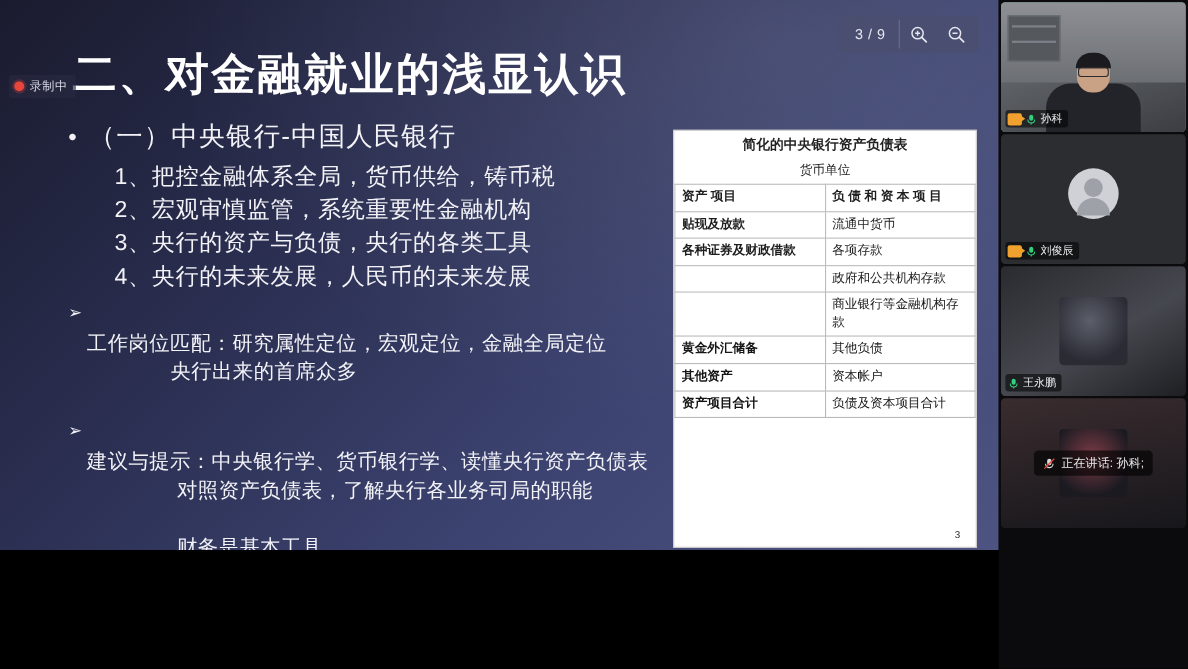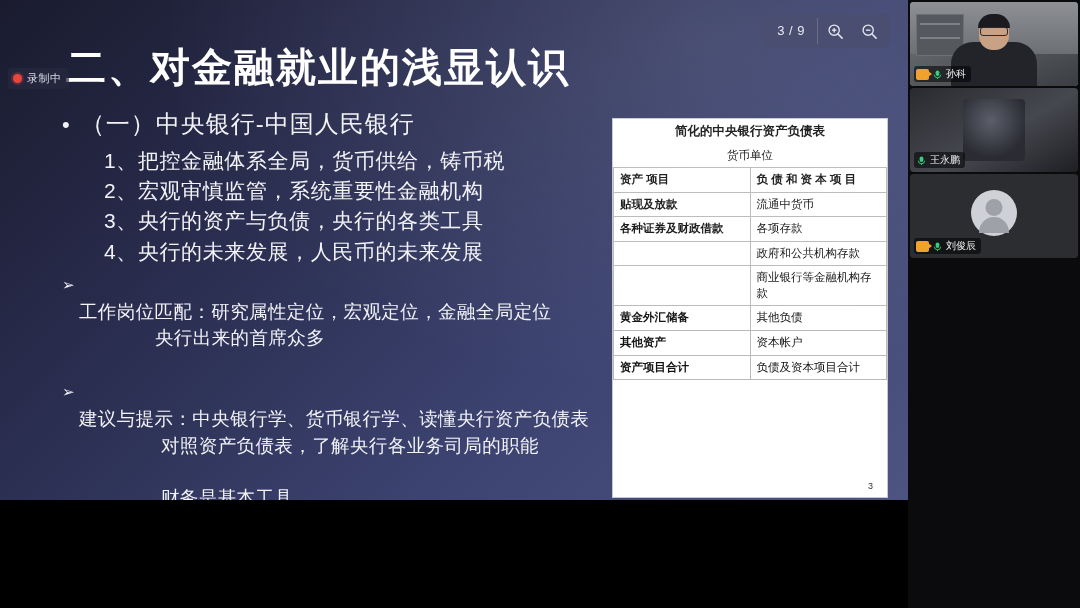--- a/index.html
+++ b/index.html
@@ -213,21 +213,21 @@
     background: #0b0b0d;
     display: flex;
     flex-direction: column;
     gap: 2px;
     padding: 2px;
     box-sizing: border-box;
   }
   .tile {
     position: relative;
     width: 100%;
-    height: 84px;
+    height: 118px;
     border-radius: 4px;
     overflow: hidden;
     background: #1c1c20;
   }
   .tile.active { box-shadow: inset 0 0 0 2px #35d07f; }
   .tile-bg { position: absolute; inset: 0; }
 
   .bg-1 { background: linear-gradient(160deg,#7d7f84 0%, #5f6367 40%, #3b3d42 100%); }
   .bg-2 { background: linear-gradient(150deg,#2a2b30 0%, #46484f 55%, #1e1f23 100%); }
   .bg-3 { background: #2c2d31; }
@@ -470,45 +470,58 @@
         <svg class="mic-ico" viewBox="0 0 12 12">
             <rect x="4" y="1.5" width="4" height="6" rx="2" fill="#35d07f"></rect>
             <path d="M2.6 6.2a3.4 3.4 0 0 0 6.8 0" stroke="#35d07f" stroke-width="1" fill="none"></path>
             <line x1="6" y1="9.4" x2="6" y2="11" stroke="#35d07f" stroke-width="1"></line>
           </svg>
         <span class="name">孙科</span>
       </div>
     </div>
 
     <div class="tile">
-      <div class="tile-bg bg-2">
-        <div class="anime-av"></div>
-      </div>
-      <div class="tile-label">
-        <svg class="mic-ico" viewBox="0 0 12 12">
-            <rect x="4" y="1.5" width="4" height="6" rx="2" fill="#35d07f"></rect>
-            <path d="M2.6 6.2a3.4 3.4 0 0 0 6.8 0" stroke="#35d07f" stroke-width="1" fill="none"></path>
-            <line x1="6" y1="9.4" x2="6" y2="11" stroke="#35d07f" stroke-width="1"></line>
-          </svg>
-        <span class="name">王永鹏</span>
-      </div>
-    </div>
-
-    <div class="tile">
       <div class="tile-bg bg-3">
         <div class="avatar-circle"></div>
       </div>
       <div class="tile-label">
         <span class="vid-ico"></span>
         <svg class="mic-ico" viewBox="0 0 12 12">
             <rect x="4" y="1.5" width="4" height="6" rx="2" fill="#35d07f"></rect>
             <path d="M2.6 6.2a3.4 3.4 0 0 0 6.8 0" stroke="#35d07f" stroke-width="1" fill="none"></path>
             <line x1="6" y1="9.4" x2="6" y2="11" stroke="#35d07f" stroke-width="1"></line>
           </svg>
         <span class="name">刘俊辰</span>
       </div>
     </div>
 
-
+    <div class="tile">
+      <div class="tile-bg bg-2">
+        <div class="anime-av"></div>
+      </div>
+      <div class="tile-label">
+        <svg class="mic-ico" viewBox="0 0 12 12">
+            <rect x="4" y="1.5" width="4" height="6" rx="2" fill="#35d07f"></rect>
+            <path d="M2.6 6.2a3.4 3.4 0 0 0 6.8 0" stroke="#35d07f" stroke-width="1" fill="none"></path>
+            <line x1="6" y1="9.4" x2="6" y2="11" stroke="#35d07f" stroke-width="1"></line>
+          </svg>
+        <span class="name">王永鹏</span>
+      </div>
+    </div>
+
+
+    <div class="tile">
+      <div class="tile-bg bg-5">
+        <div class="anime-av a5"></div>
+      </div>
+      <div class="speaking-bar">
+        <svg class="mute-ico" viewBox="0 0 12 12">
+            <rect x="4" y="1.5" width="4" height="6" rx="2" fill="#d9d9dd"></rect>
+            <path d="M2.6 6.2a3.4 3.4 0 0 0 6.8 0" stroke="#d9d9dd" stroke-width="1" fill="none"></path>
+            <line x1="1.5" y1="10.5" x2="10.5" y2="1.5" stroke="#e8453c" stroke-width="1.2"></line>
+          </svg>
+        <span>正在讲话: 孙科;</span>
+      </div>
+    </div>
 
 
   </div>
 </div>
 
 </body></html>

